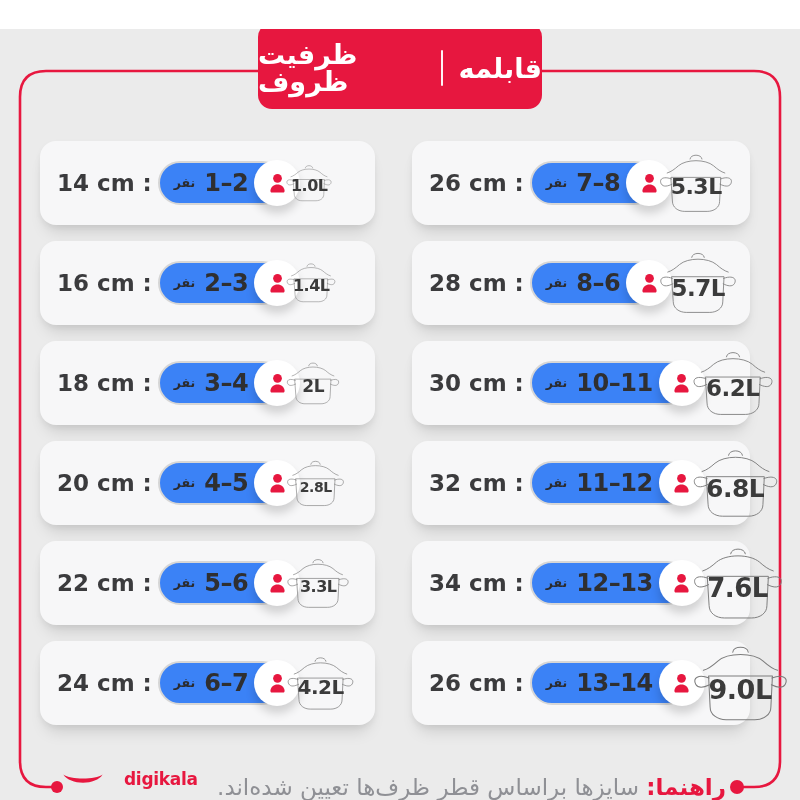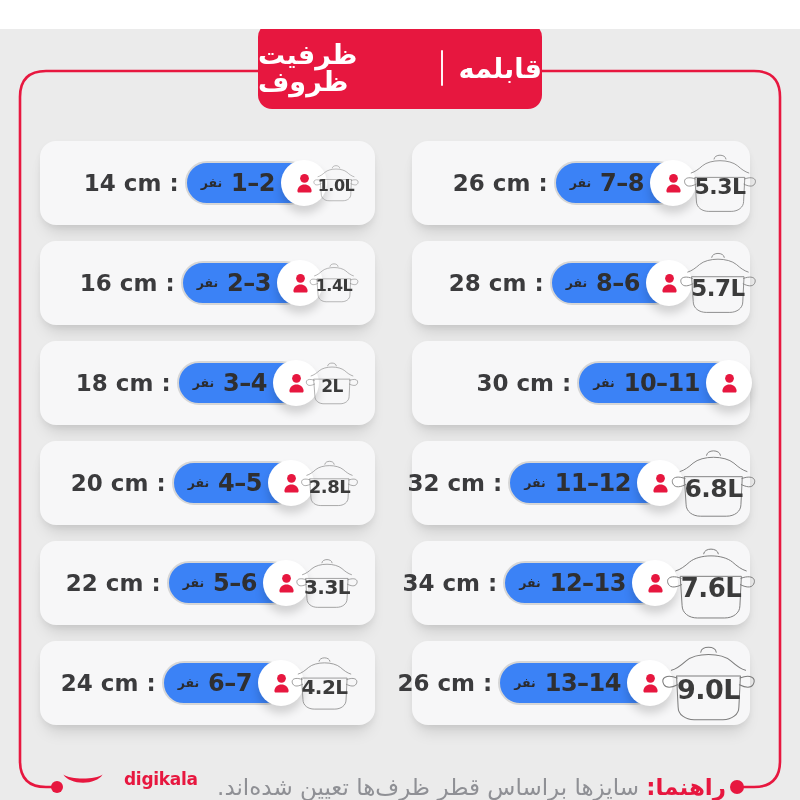--- a/index.html
+++ b/index.html
@@ -31,21 +31,21 @@
   .header-box .seg{color:#fff;font-size:27px;font-weight:bold;line-height:1;}
   .header-divider{width:2px;height:36px;background:rgba(255,255,255,.95);border-radius:1px;}
 
   
   .col{position:absolute;top:112px;display:flex;flex-direction:column;gap:16px;}
   .col-left{left:40px;width:335px;}
   .col-right{left:412px;width:338px;}
   .card{
     height:84px;border-radius:16px;background:var(--card);
     box-shadow:0 12px 16px -6px rgba(0,0,0,.13),0 3px 6px rgba(0,0,0,.05);
-    display:flex;align-items:center;justify-content:flex-end;
+    display:flex;align-items:center;justify-content:flex-start;
     padding:0 14px 0 17px;box-sizing:border-box;
   }
   .size{font-size:23px;font-weight:bold;color:var(--text-dark);white-space:nowrap;flex-shrink:0;}
   .pill{
     position:relative;display:flex;align-items:center;gap:9px;
     background:#3b82f6;border:2px solid var(--pill-border);border-radius:999px;
     height:40px;padding:0 34px 0 14px;margin-left:6px;flex-shrink:0;
   }
   .unit{font-size:12.5px;font-weight:bold;color:#2b2b2d;line-height:1;}
   .range{font-size:24px;font-weight:bold;color:#2f2f31;line-height:1;letter-spacing:-.5px;white-space:nowrap;}
@@ -179,21 +179,21 @@
       </span>
     </div>
     <div class="pot" style="width: 63px; height: 50.4px;">
       <svg viewBox="0 0 100 80">
         <path d="M42.5,10 C43,3.5 57,3.5 57.5,10"></path>
         <path d="M14,27.5 C19,26 23.5,22.5 28,18.5 C38,10 62,10 72,18.5 C76.5,22.5 81,26 86,27.5"></path>
         <path d="M19,33 L81,33 L79.5,63 C79.5,70.5 72.5,75.5 64,75.5 L36,75.5 C27.5,75.5 20.5,70.5 20.5,63 Z"></path>
         <path d="M19.5,35 C9,31 3.5,35 6.5,41 C9,45.5 15,44 20,41.5"></path>
         <path d="M80.5,35 C91,31 96.5,35 93.5,41 C91,45.5 85,44 80,41.5"></path>
       </svg>
-      <span class="cap" style="font-size: 18px;">2.8L</span>
+      <span class="cap" style="font-size: 14px;">2.8L</span>
     </div>
   </div>
 
   <div class="card">
     <span class="size">22 cm :</span>
     <div class="pill" dir="ltr">
       <span class="unit">نفر</span>
       <span class="range">5–6</span>
       <span class="badge">
         <svg viewBox="0 0 24 24">
@@ -203,21 +203,21 @@
       </span>
     </div>
     <div class="pot" style="width: 68px; height: 54.4px;">
       <svg viewBox="0 0 100 80">
         <path d="M42.5,10 C43,3.5 57,3.5 57.5,10"></path>
         <path d="M14,27.5 C19,26 23.5,22.5 28,18.5 C38,10 62,10 72,18.5 C76.5,22.5 81,26 86,27.5"></path>
         <path d="M19,33 L81,33 L79.5,63 C79.5,70.5 72.5,75.5 64,75.5 L36,75.5 C27.5,75.5 20.5,70.5 20.5,63 Z"></path>
         <path d="M19.5,35 C9,31 3.5,35 6.5,41 C9,45.5 15,44 20,41.5"></path>
         <path d="M80.5,35 C91,31 96.5,35 93.5,41 C91,45.5 85,44 80,41.5"></path>
       </svg>
-      <span class="cap" style="font-size: 20px;">3.3L</span>
+      <span class="cap" style="font-size: 16px;">3.3L</span>
     </div>
   </div>
 
   <div class="card">
     <span class="size">24 cm :</span>
     <div class="pill" dir="ltr">
       <span class="unit">نفر</span>
       <span class="range">6–7</span>
       <span class="badge">
         <svg viewBox="0 0 24 24">
@@ -291,20 +291,30 @@
     <span class="size">30 cm :</span>
     <div class="pill" dir="ltr">
       <span class="unit">نفر</span>
       <span class="range">10–11</span>
       <span class="badge">
         <svg viewBox="0 0 24 24">
           <circle cx="12" cy="7.4" r="3.9"></circle>
           <path d="M12,12.8c-3.5,0-5.9,2.3-6.3,5.4C5.6,19.3,6,20,7,20h10c1,0,1.4-0.7,1.3-1.8C17.9,15.1,15.5,12.8,12,12.8z"></path>
         </svg>
       </span>
+    </div>
+    <div class="pot" style="width: 88px; height: 70.4px;">
+      <svg viewBox="0 0 100 80">
+        <path d="M42.5,10 C43,3.5 57,3.5 57.5,10"></path>
+        <path d="M14,27.5 C19,26 23.5,22.5 28,18.5 C38,10 62,10 72,18.5 C76.5,22.5 81,26 86,27.5"></path>
+        <path d="M19,33 L81,33 L79.5,63 C79.5,70.5 72.5,75.5 64,75.5 L36,75.5 C27.5,75.5 20.5,70.5 20.5,63 Z"></path>
+        <path d="M19.5,35 C9,31 3.5,35 6.5,41 C9,45.5 15,44 20,41.5"></path>
+        <path d="M80.5,35 C91,31 96.5,35 93.5,41 C91,45.5 85,44 80,41.5"></path>
+      </svg>
+      <span class="cap" style="font-size: 23px;">6.2L</span>
     </div>
   </div>
 
   <div class="card">
     <span class="size">32 cm :</span>
     <div class="pill" dir="ltr">
       <span class="unit">نفر</span>
       <span class="range">11–12</span>
       <span class="badge">
         <svg viewBox="0 0 24 24">

